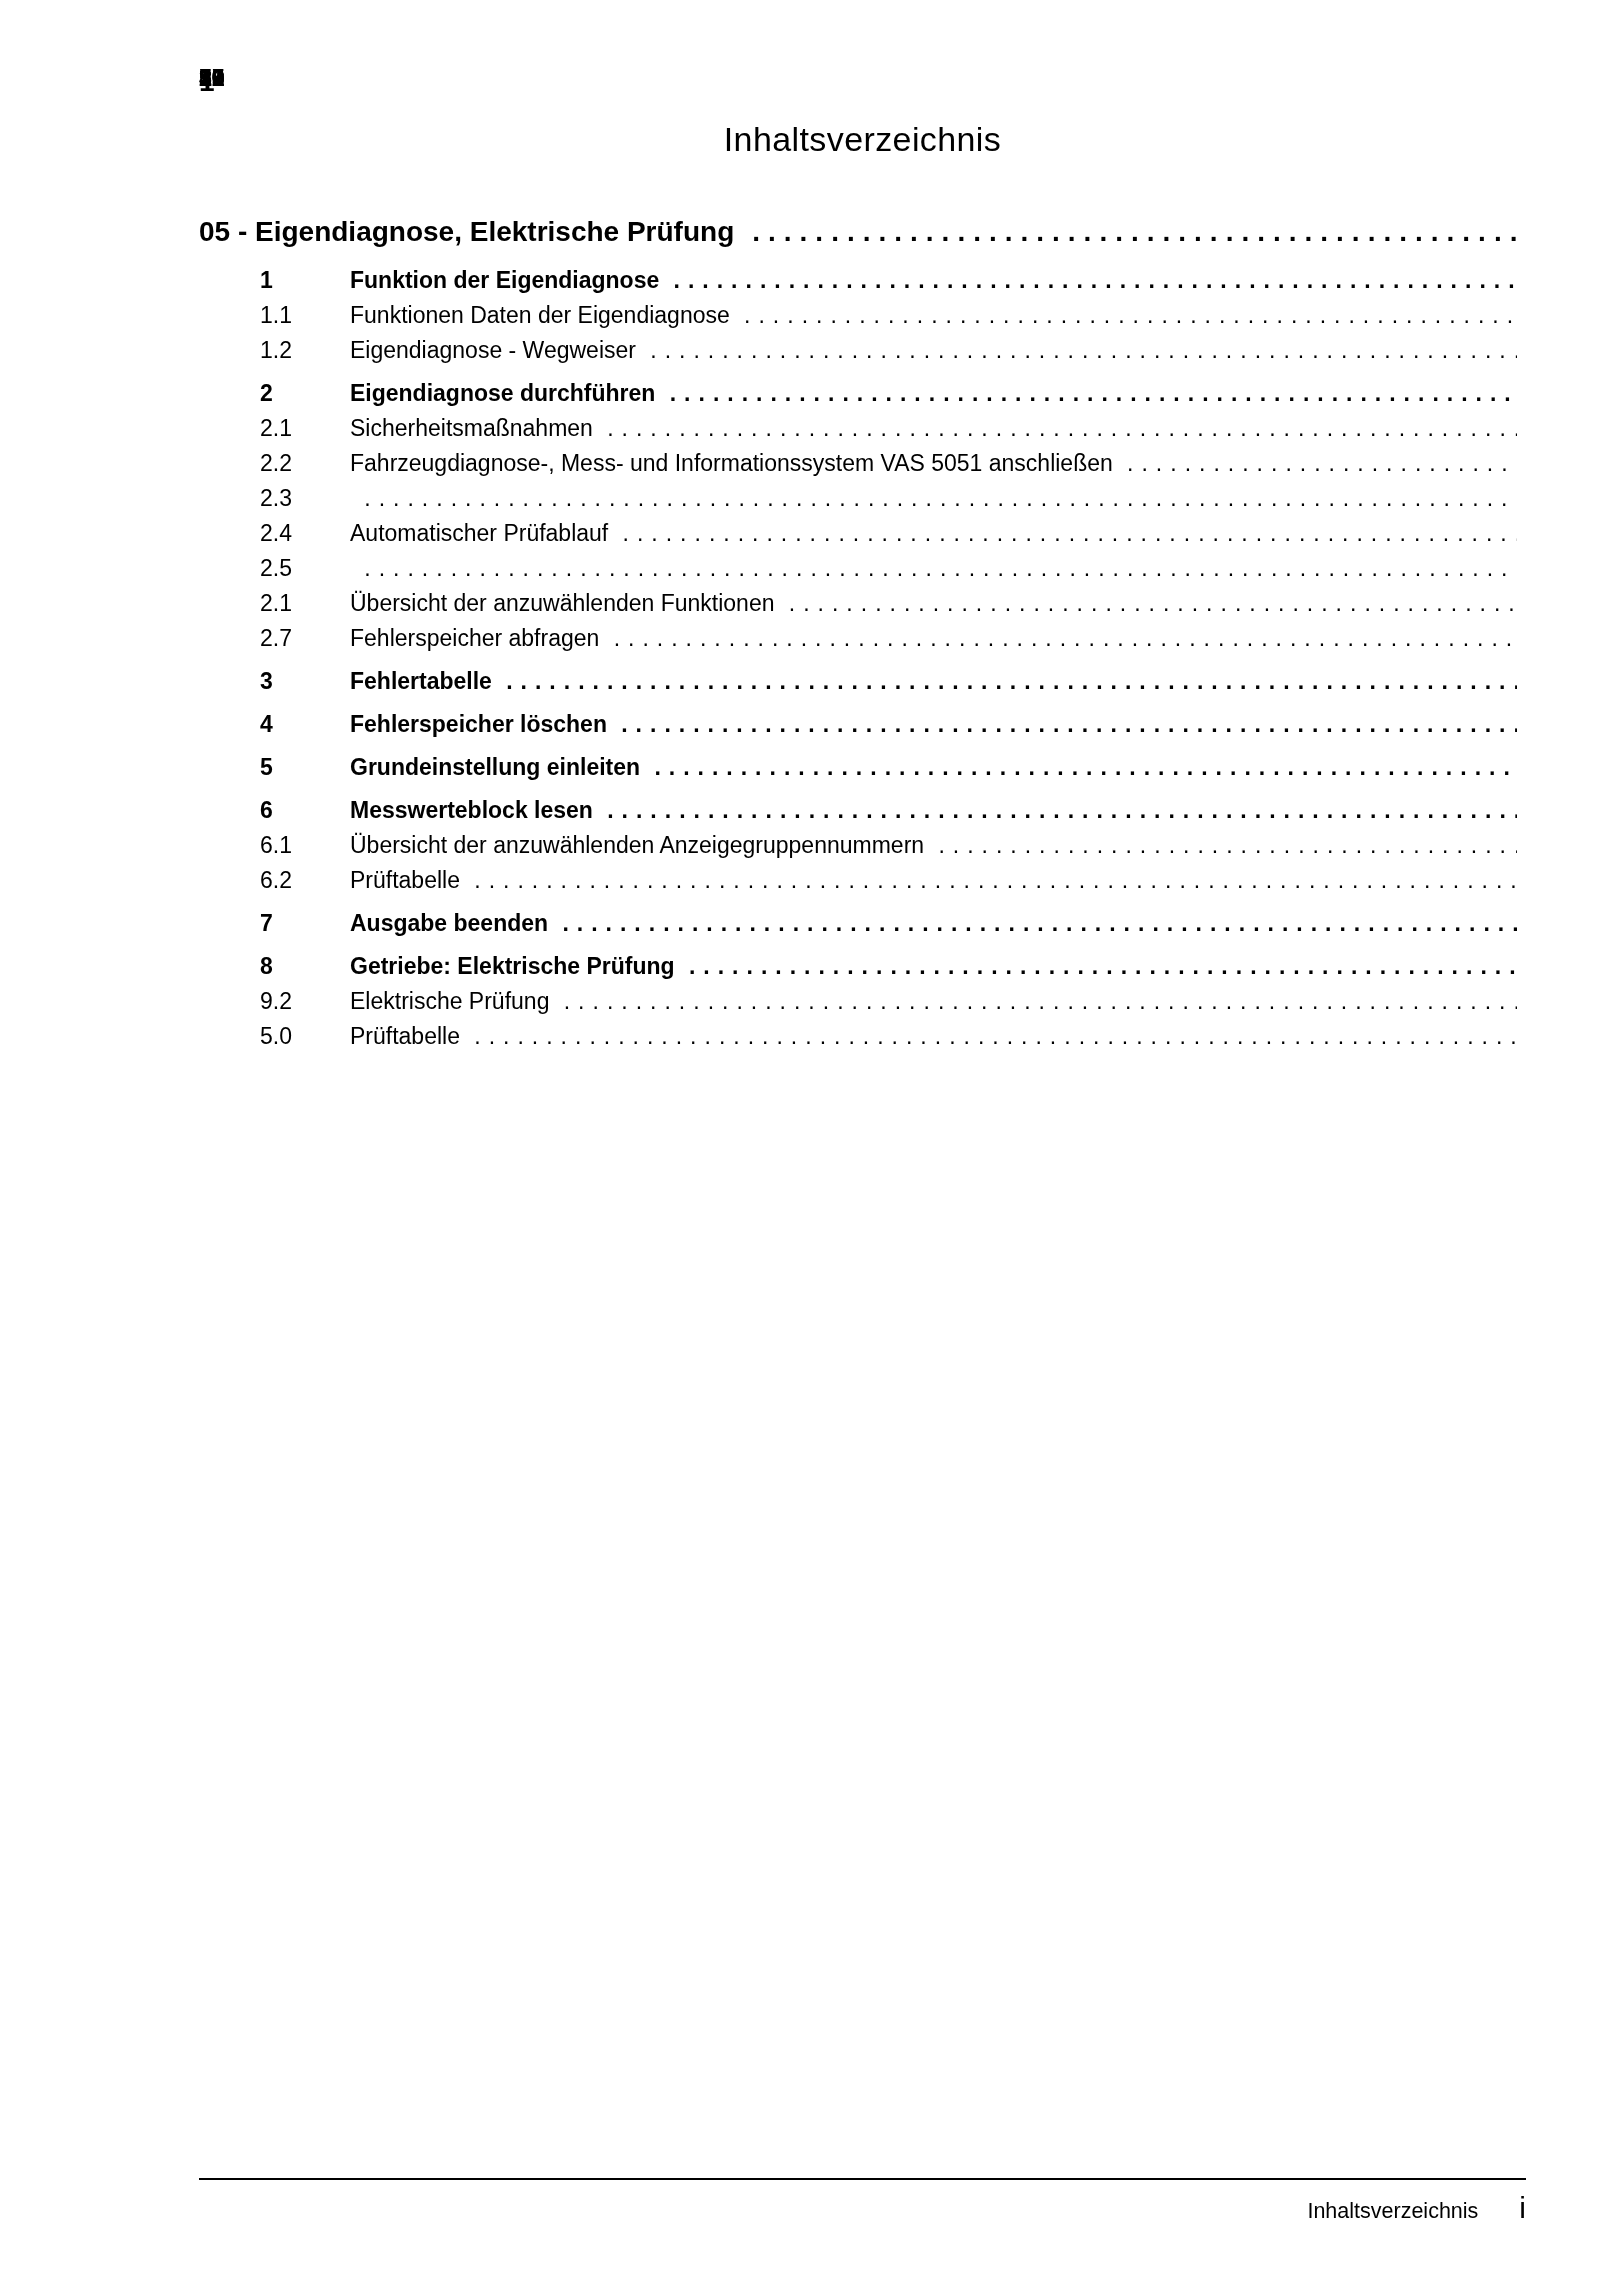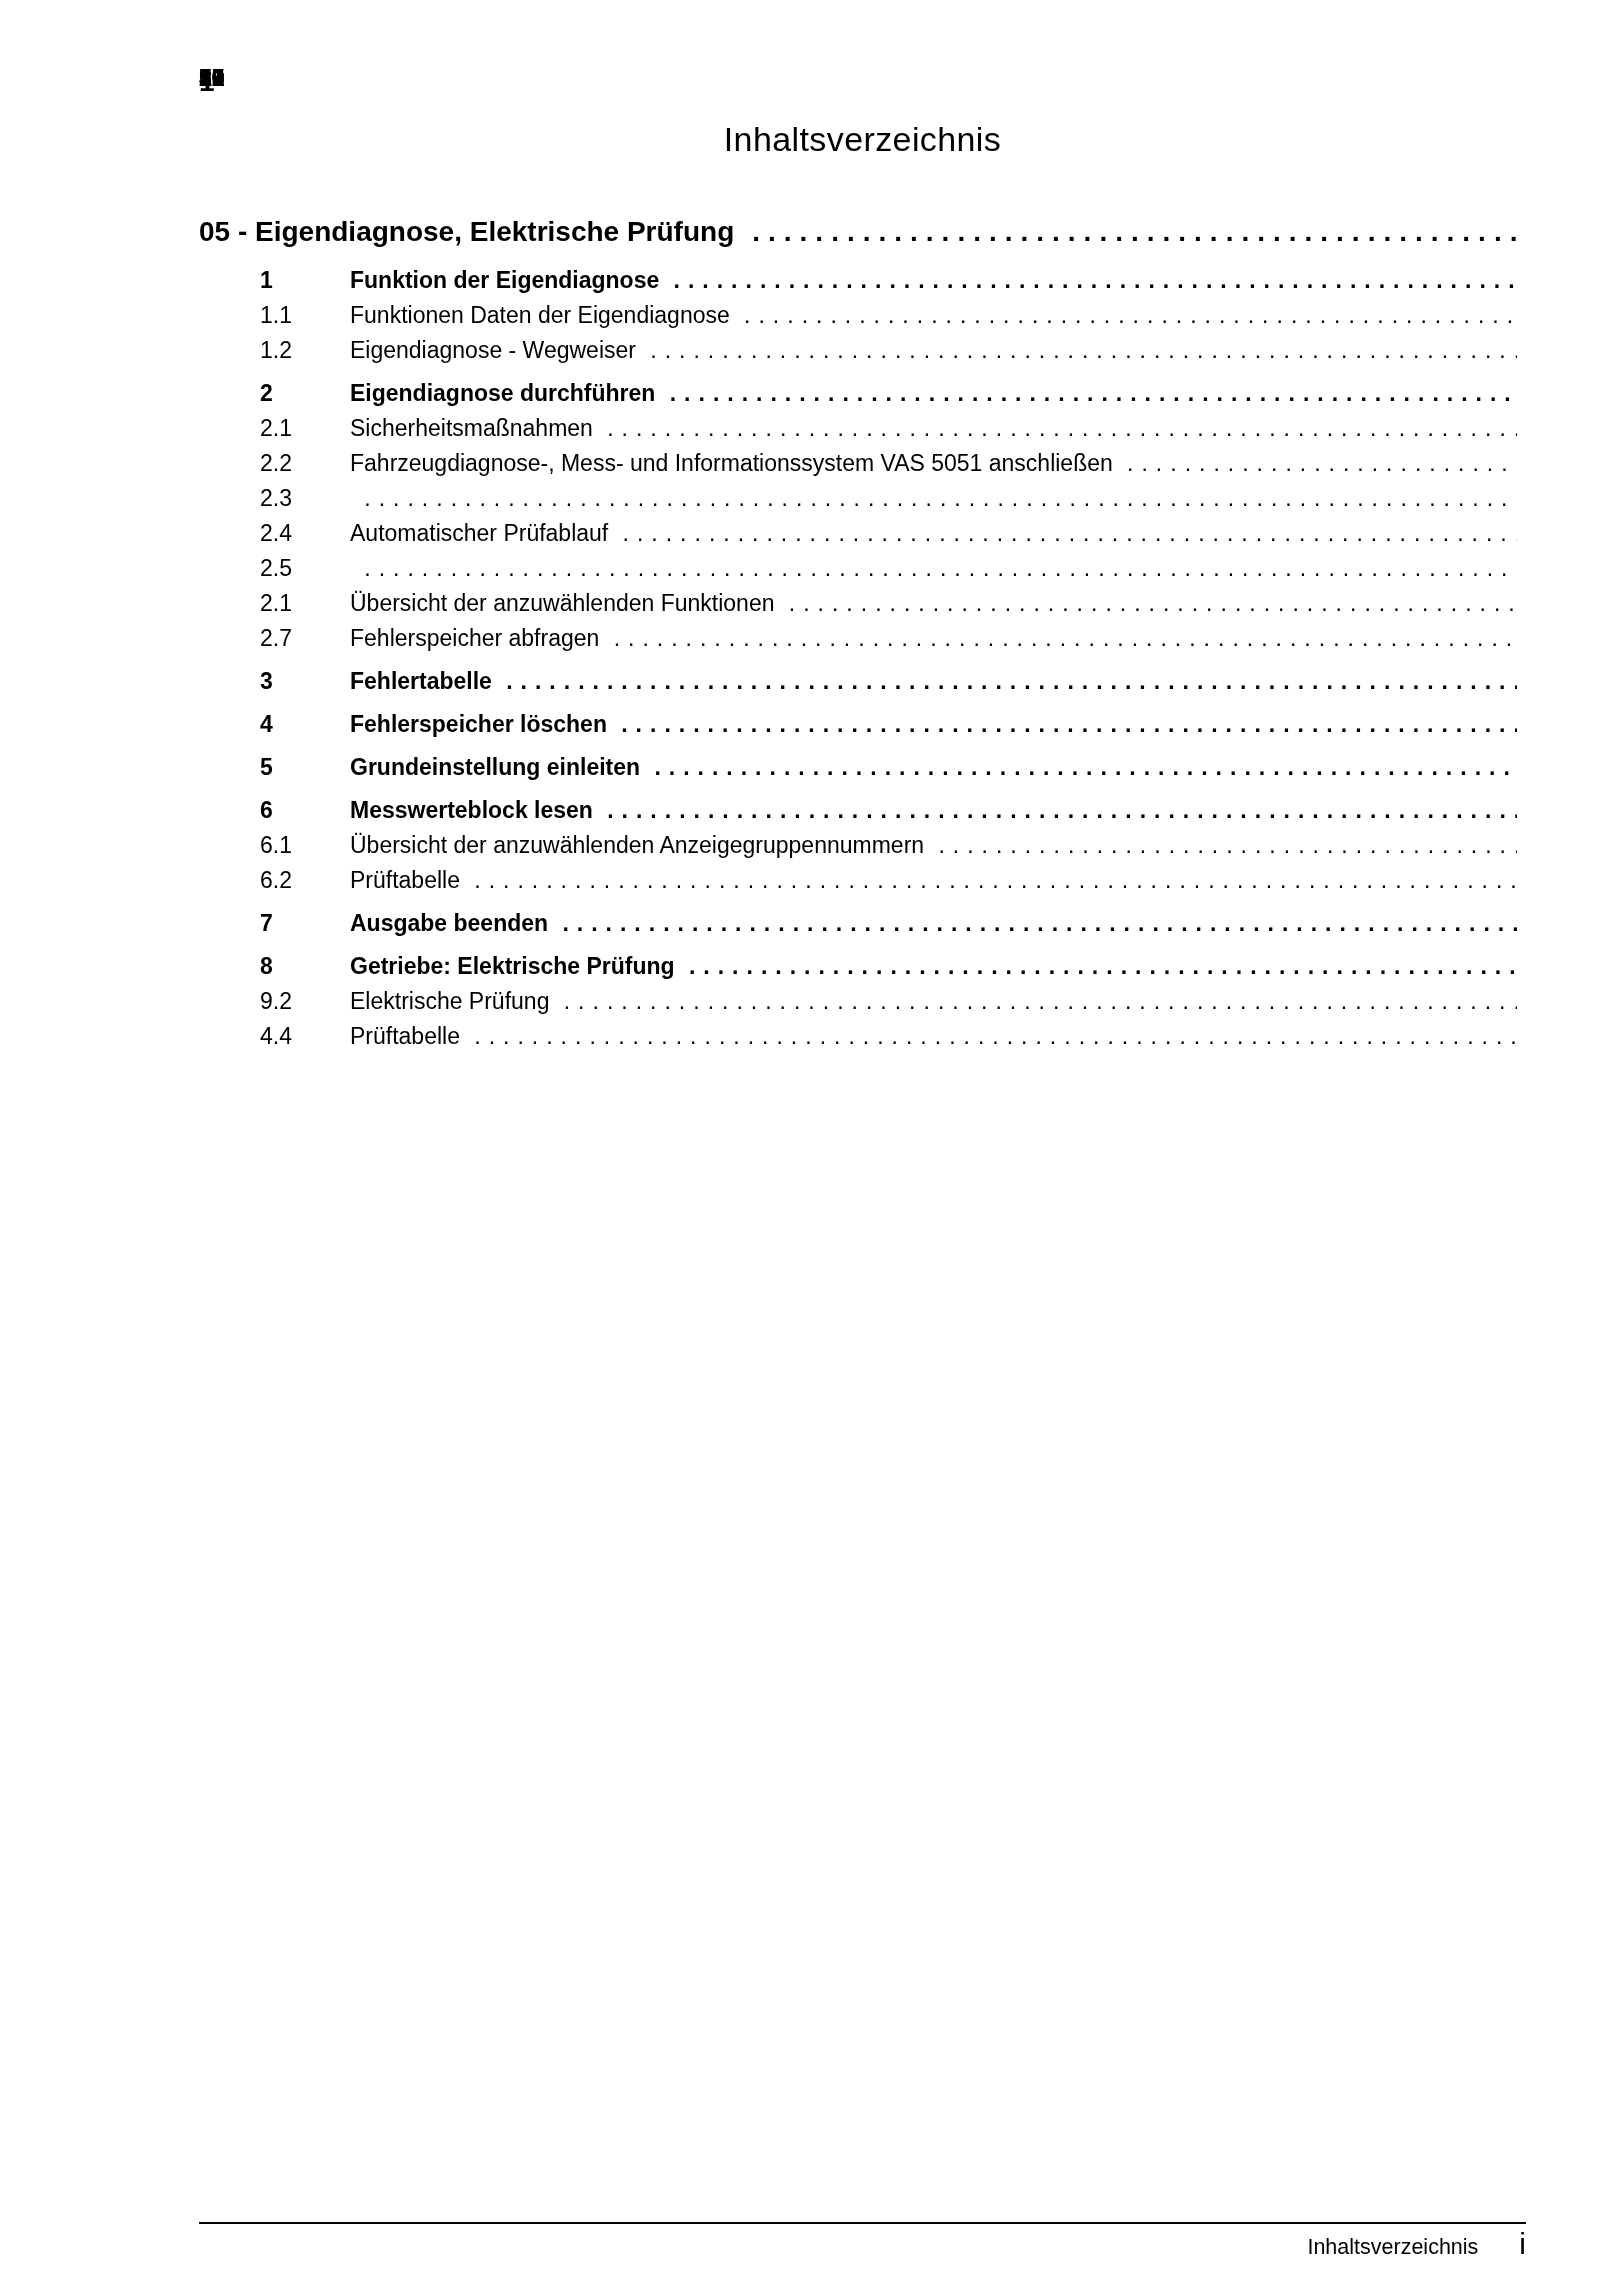--- a/index.html
+++ b/index.html
@@ -73,23 +73,22 @@
     margin-bottom: 10.7px;
   }
   .row.chapter .leader { margin-left: 18px; }
 
   
   .footer {
     position: absolute;
     left: 199px; right: 94px;
     top: 2178px;
     border-top: 2.7px solid #000;
-    padding-top: 3px;
+    padding-top: 11px;
     text-align: right;
-    margin-top: 44px;
   }
   .footer .f-label { font-size: 21.5px; vertical-align: baseline; }
   .footer .f-page  { font-size: 30px; margin-left: 41px; vertical-align: baseline; }
 </style>
 </head>
 <body>
 
 <div class="page">
 
 
@@ -234,21 +233,21 @@
   </div>
 
   <div class="row">
     <span class="num">9.2</span>
     <span class="label">Elektrische Prüfung</span>
     <span class="leader"></span>
     <span class="page">37</span>
   </div>
 
   <div class="row">
-    <span class="num">4.4</span>
+    <span class="num">5.0</span>
     <span class="label">Prüftabelle</span>
     <span class="leader"></span>
     <span class="page">40</span>
   </div>
 </div>
   </section>
 
   <footer class="footer">
     <span class="f-label">Inhaltsverzeichnis</span><span class="f-page">i</span>
   </footer>

